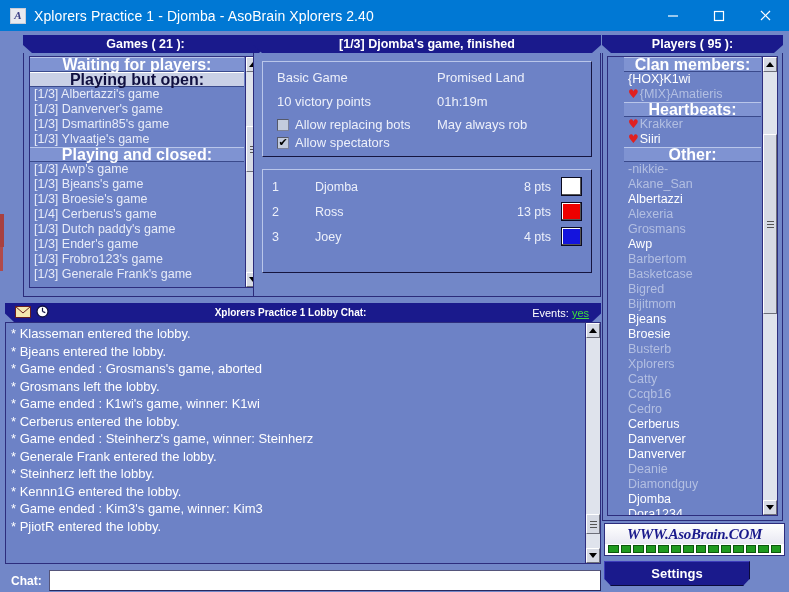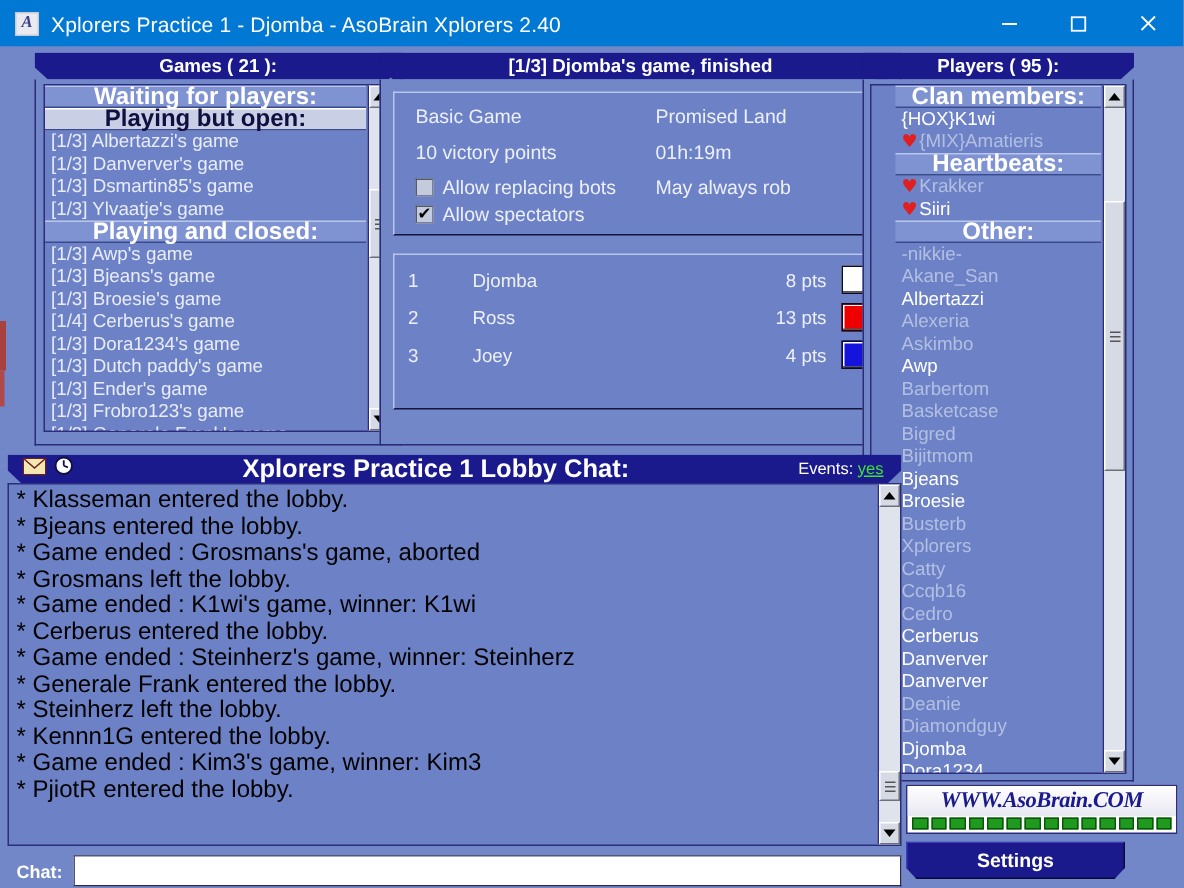--- a/index.html
+++ b/index.html
@@ -147,21 +147,21 @@
   .sw { width:21px; height:19px; border:1px solid #0a0a20; box-shadow: inset -1px -1px 0 #555, inset 1px 1px 0 #fff; }
 
   .cbx {
     width:12px; height:12px; background:#c3cbdd;
     border:1px solid #7a8099; border-top-color:#55596b; border-left-color:#55596b;
     display:inline-flex; align-items:center; justify-content:center;
     font-size:11px; color:#000; line-height:1; font-family:"DejaVu Sans", sans-serif;
   }
 
   
-  #players-panel { position:absolute; left:575px; top:4px; width:181px; height:398px; }
+  #players-panel { position:absolute; left:602px; top:4px; width:181px; height:398px; }
   #players-list { position:absolute; left:5px; top:21px; width:171px; height:460px; }
 
   #logo-box {
     position:absolute; left:604px; top:492px; width:181px; height:33px;
     background:#ffffff; border:1px solid #2d2d7d;
     overflow:hidden;
   }
   #logo-text {
     text-align:center; font-family:"Liberation Serif", serif;
     font-weight:bold; font-style:italic; font-size:15px; color:#1a1a8c;
@@ -179,30 +179,30 @@
     clip-path: polygon(0 0, 100% 0, 100% 70%, calc(100% - 7px) 100%, 7px 100%, 0 70%);
   }
 
   
   #chat-panel { position:absolute; left:5px; top:272px; width:596px; height:290px; }
   #chat-head {
     background:#1a1a8c; color:#fff; height:19px;
     display:flex; align-items:center; position:relative;
     clip-path: polygon(0 0, 100% 0, 100% 55%, calc(100% - 9px) 100%, 9px 100%, 0 55%);
   }
-  #chat-head .ttl { flex:1; text-align:center; font-size:17px; font-weight:bold; }
+  #chat-head .ttl { flex:1; text-align:center; font-size:10px; font-weight:bold; }
   #chat-icons { display:flex; gap:5px; margin-left:10px; }
   #chat-events { font-size:11px; margin-right:12px; }
   #chat-events b { color:#fff; font-weight:normal;}
   #chat-events span { color:#3ce03c;text-decoration:underline; }
   #chat-log {
     position:absolute; left:0; top:19px; width:596px; height:242px;
     background:#6d82c6; border:1px solid #2d2d7d; overflow:hidden;
   }
-  .cline { font-size:16px; line-height:17.5px; height:17.5px; color:#000000; padding-left:5px; white-space:nowrap;}
+  .cline { font-size:13px; line-height:17.5px; height:17.5px; color:#ffffff; padding-left:5px; white-space:nowrap;}
   #chat-bar {
     position:absolute; left:0; top:265px; width:596px; height:25px;
     display:flex; align-items:center;
   }
   #chat-label { color:#ffffff; font-size:12px; font-weight:bold; width:44px; padding-left:6px;}
   #chat-input {
     flex:1; height:21px; background:#ffffff; border:1px solid #28285f;
     border-top-color:#55557a; border-left-color:#55557a;
     font-size:12px; padding:0 3px; color:#000; outline:none;
     font-family:"Liberation Sans", sans-serif;
@@ -250,21 +250,20 @@
           <div class="sect-head sel">Playing but open:</div>
           <div class="litem">[1/3] Albertazzi's game</div>
           <div class="litem">[1/3] Danverver's game</div>
           <div class="litem">[1/3] Dsmartin85's game</div>
           <div class="litem">[1/3] Ylvaatje's game</div>
           <div class="sect-head">Playing and closed:</div>
           <div class="litem">[1/3] Awp's game</div>
           <div class="litem">[1/3] Bjeans's game</div>
           <div class="litem">[1/3] Broesie's game</div>
           <div class="litem">[1/4] Cerberus's game</div>
-          <div class="litem">[1/3] Dora1234's game</div>
           <div class="litem">[1/3] Dutch paddy's game</div>
           <div class="litem">[1/3] Ender's game</div>
           <div class="litem">[1/3] Frobro123's game</div>
           <div class="litem">[1/3] Generale Frank's game</div>
         </div>
       <div class="sbar">
         <div class="sbtn">
             <div class="arr arr-up"></div>
           </div>
         <div class="strack">
@@ -347,21 +346,21 @@
           <div class="litem bright"><span>{HOX}K1wi</span></div>
           <div class="litem dim"><span class="heart">♥</span><span>{MIX}Amatieris</span></div>
           <div class="sect-head">Heartbeats:</div>
           <div class="litem dim"><span class="heart">♥</span><span>Krakker</span></div>
           <div class="litem bright"><span class="heart">♥</span><span>Siiri</span></div>
           <div class="sect-head">Other:</div>
           <div class="litem dim"><span>-nikkie-</span></div>
           <div class="litem dim"><span>Akane_San</span></div>
           <div class="litem bright"><span>Albertazzi</span></div>
           <div class="litem dim"><span>Alexeria</span></div>
-          <div class="litem dim"><span>Askimbo</span></div>
+          <div class="litem dim"><span>Grosmans</span></div>
           <div class="litem bright"><span>Awp</span></div>
           <div class="litem dim"><span>Barbertom</span></div>
           <div class="litem dim"><span>Basketcase</span></div>
           <div class="litem dim"><span>Bigred</span></div>
           <div class="litem dim"><span>Bijitmom</span></div>
           <div class="litem bright"><span>Bjeans</span></div>
           <div class="litem bright"><span>Broesie</span></div>
           <div class="litem dim"><span>Busterb</span></div>
           <div class="litem dim"><span>Xplorers</span></div>
           <div class="litem dim"><span>Catty</span></div>

